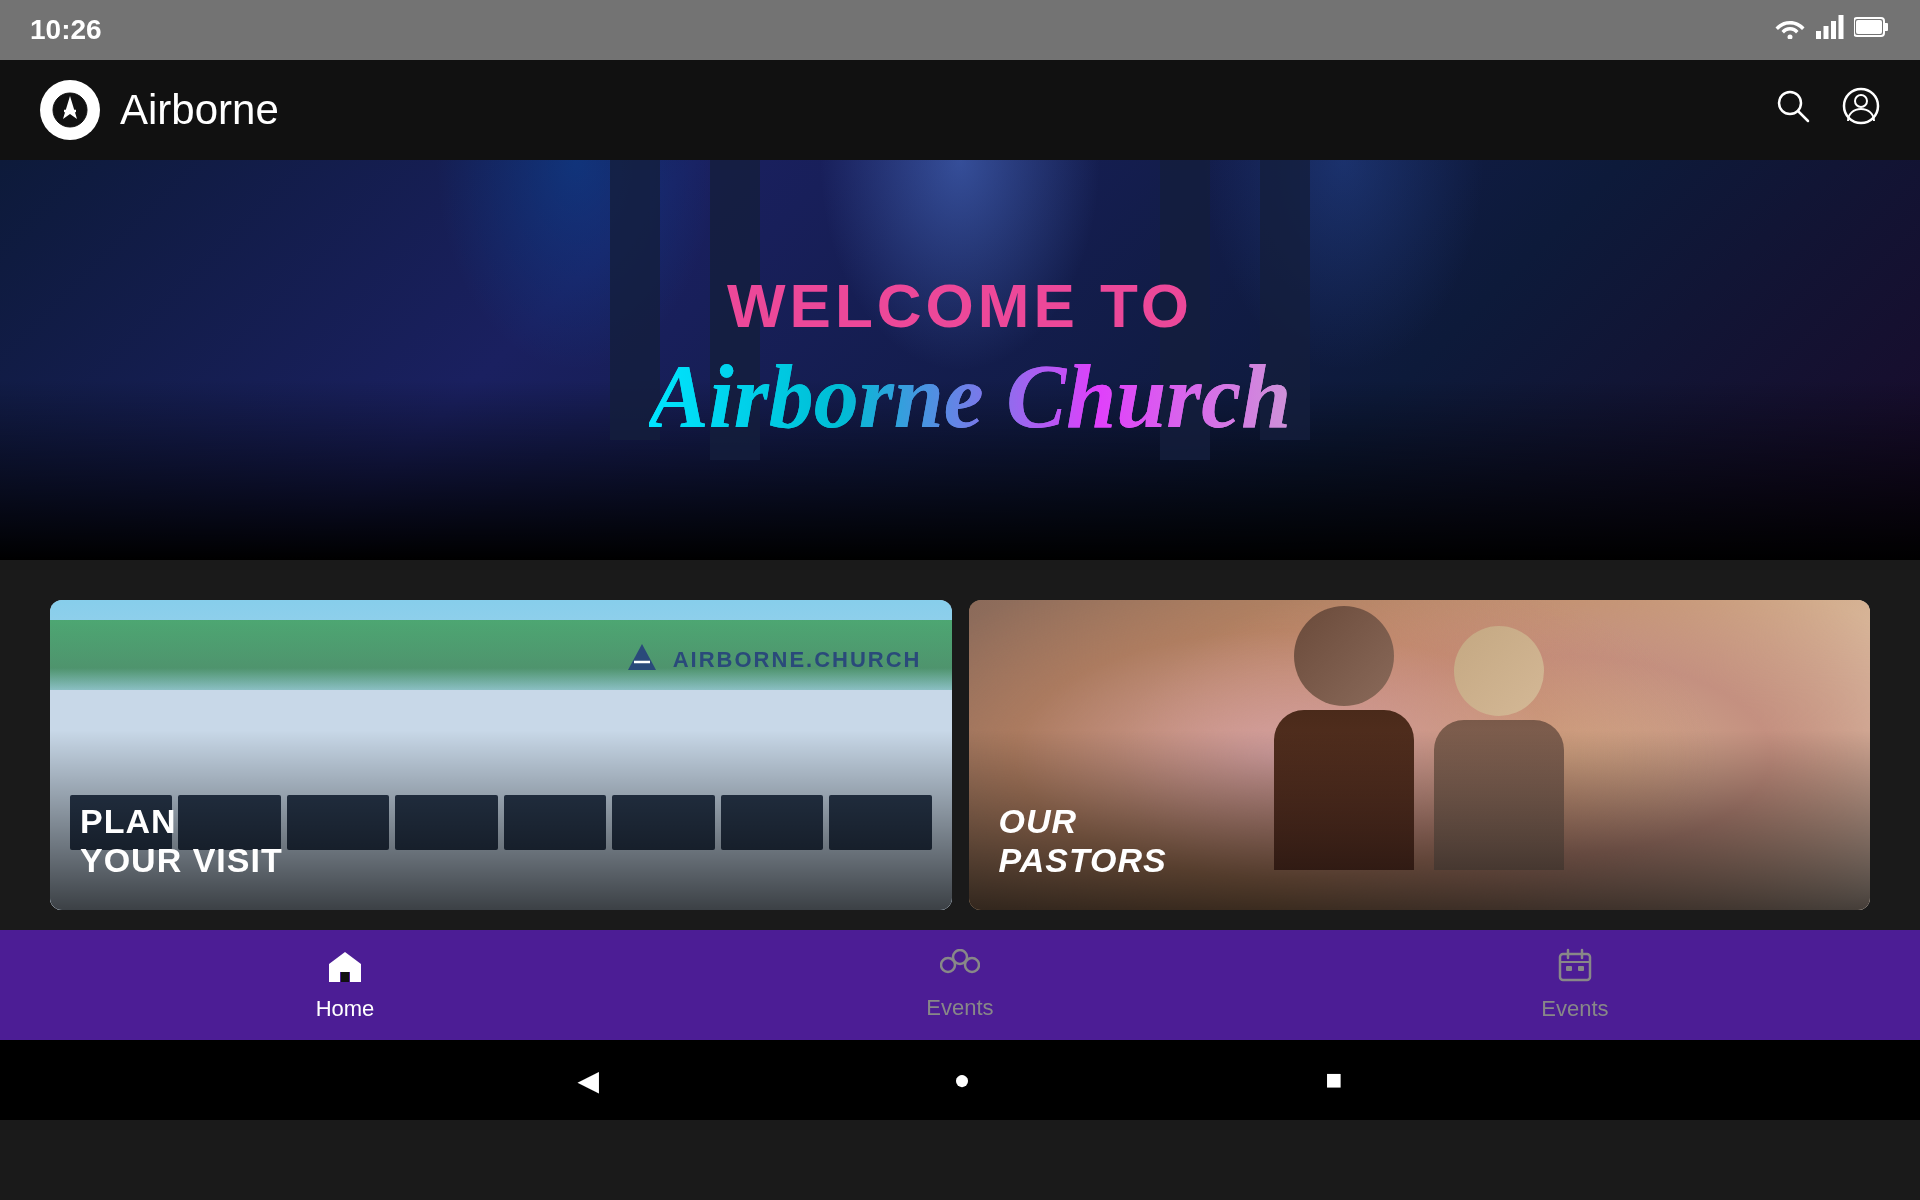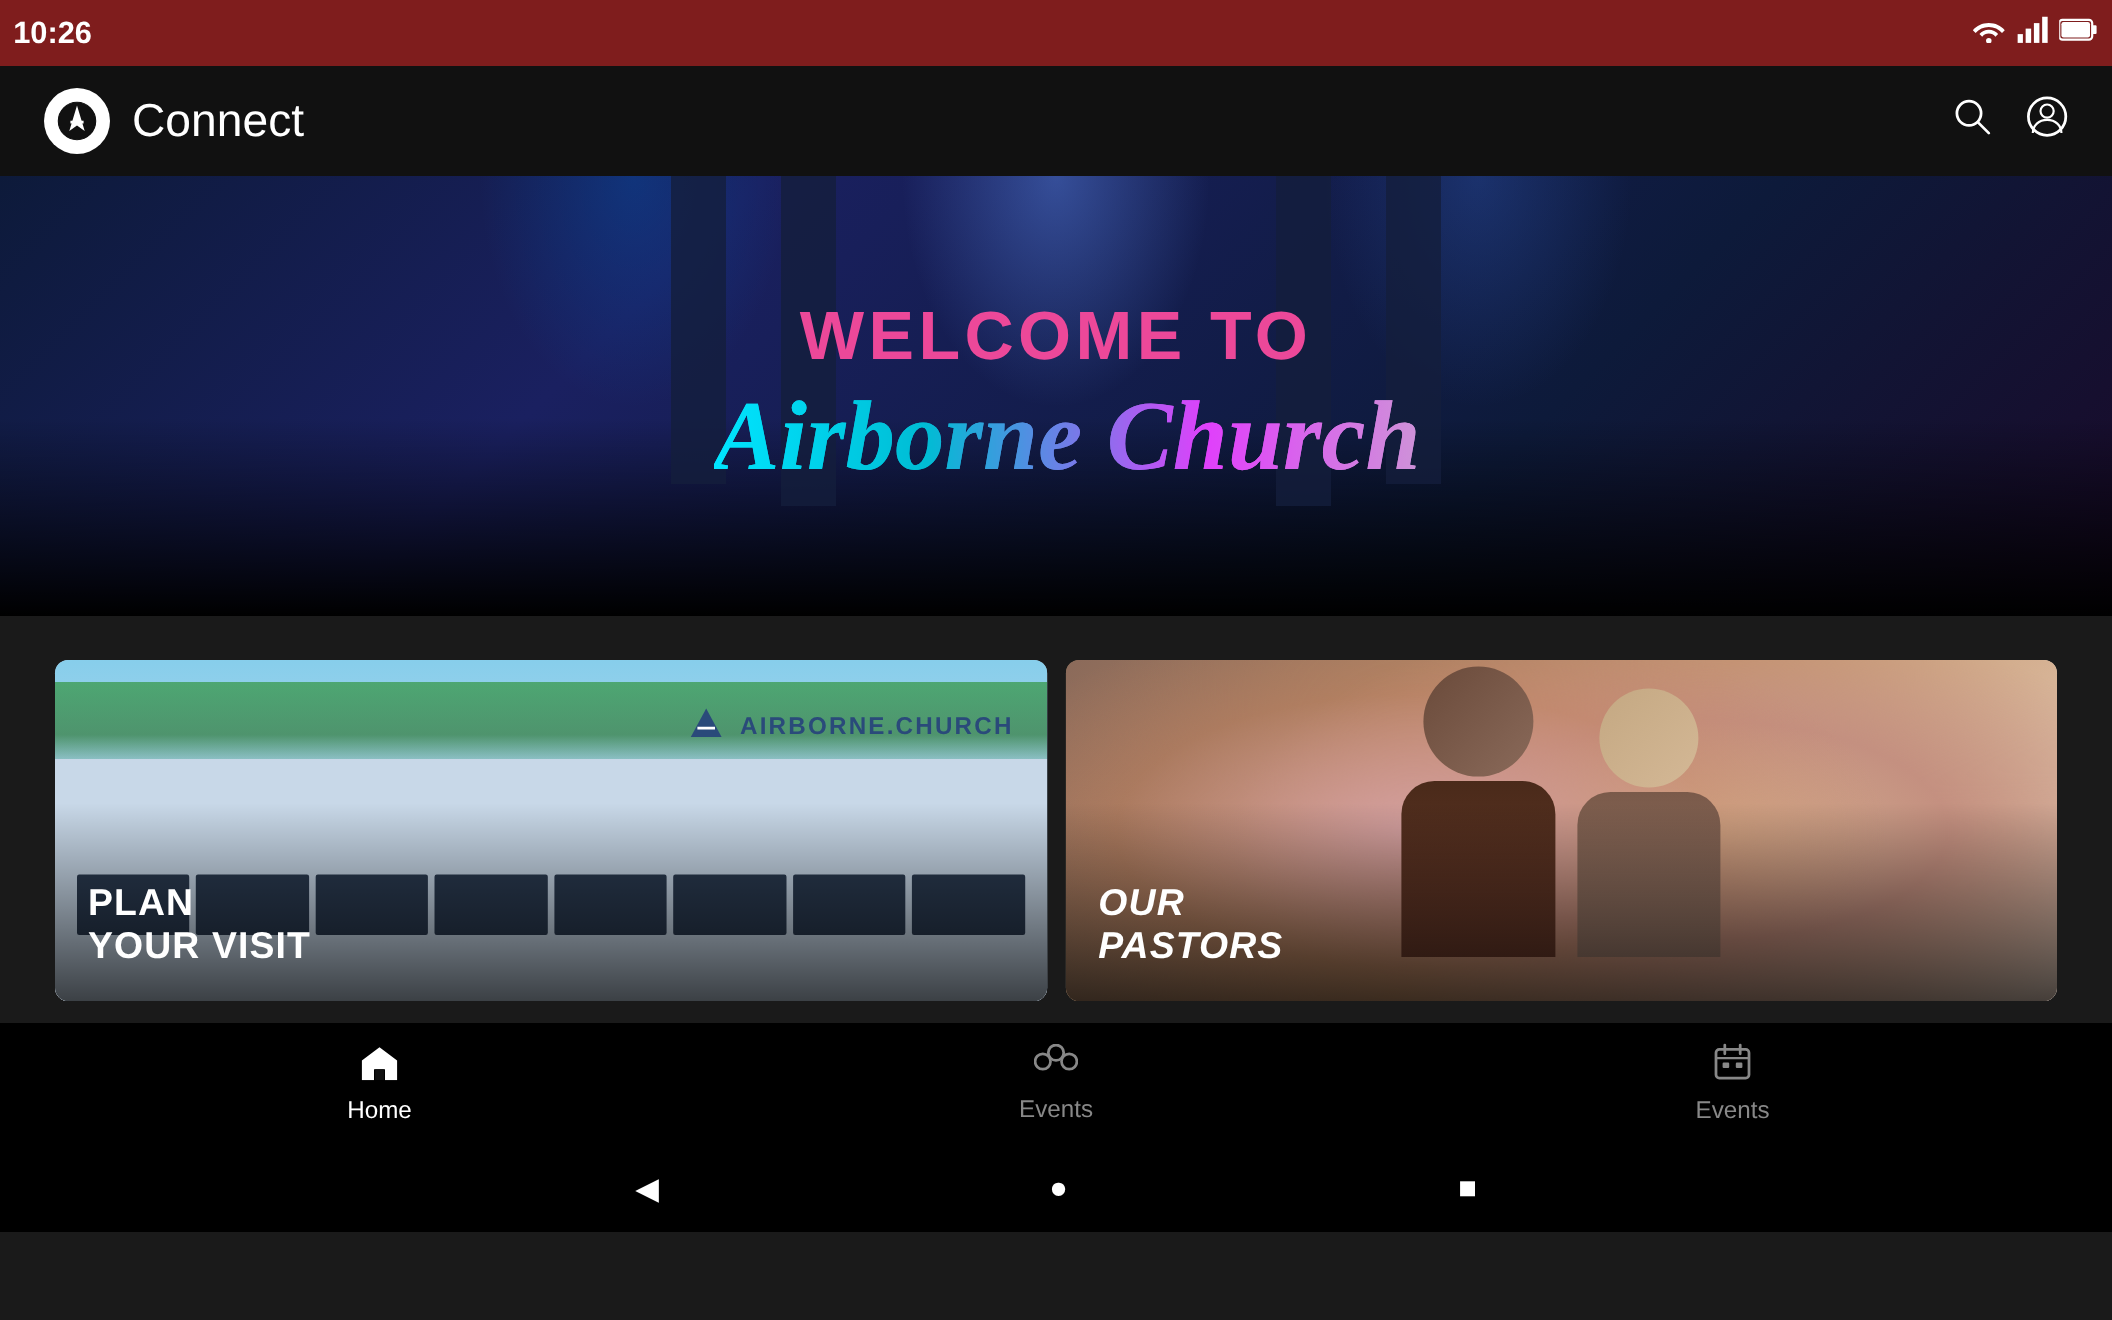--- a/index.html
+++ b/index.html
@@ -8,26 +8,26 @@
       width: 1920px;
       height: 1200px;
       background: #1a1a1a;
       font-family: 'Arial', sans-serif;
       overflow: hidden;
       color: #fff;
     }
 
     
     #status-bar {
-      background: #7f1d1d;
+      background: #737373;
       height: 60px;
       display: flex;
       align-items: center;
       justify-content: space-between;
-      padding: 0 12px;
+      padding: 0 30px;
     }
     #time {
       font-size: 28px;
       font-weight: 600;
       color: #fff;
     }
     #status-icons {
       display: flex;
       align-items: center;
       gap: 10px;
@@ -221,21 +221,21 @@
       font-size: 34px;
       font-weight: 900;
       color: #fff;
       text-transform: uppercase;
       line-height: 1.15;
       letter-spacing: 1px;
     }
 
     
     #bottom-nav {
-      background: #000000;
+      background: #4c1d95;
       height: 110px;
       display: flex;
       align-items: center;
       justify-content: center;
       padding: 0 60px;
       gap: 45px;
     }
     .nav-item {
       display: flex;
       flex-direction: column;
@@ -312,21 +312,21 @@
   <div id="app-logo-area">
     <div id="app-logo">
       <svg width="38" height="38" viewBox="0 0 38 38" fill="none">
 
         <circle cx="19" cy="19" r="17" fill="#111" stroke="#111"></circle>
 
         <polygon points="19,5 26,28 19,23 12,28" fill="white" stroke="none"></polygon>
         <line x1="13" y1="20" x2="25" y2="20" stroke="white" stroke-width="2.5"></line>
       </svg>
     </div>
-    <span id="app-title">Connect</span>
+    <span id="app-title">Airborne</span>
   </div>
   <div id="app-bar-actions">
 
     <span class="action-icon">
       <svg width="38" height="38" viewBox="0 0 38 38" fill="none">
         <circle cx="16" cy="16" r="11" stroke="white" stroke-width="2.5" fill="none"></circle>
         <line x1="24" y1="24" x2="34" y2="34" stroke="white" stroke-width="2.5" stroke-linecap="round"></line>
       </svg>
     </span>
 

